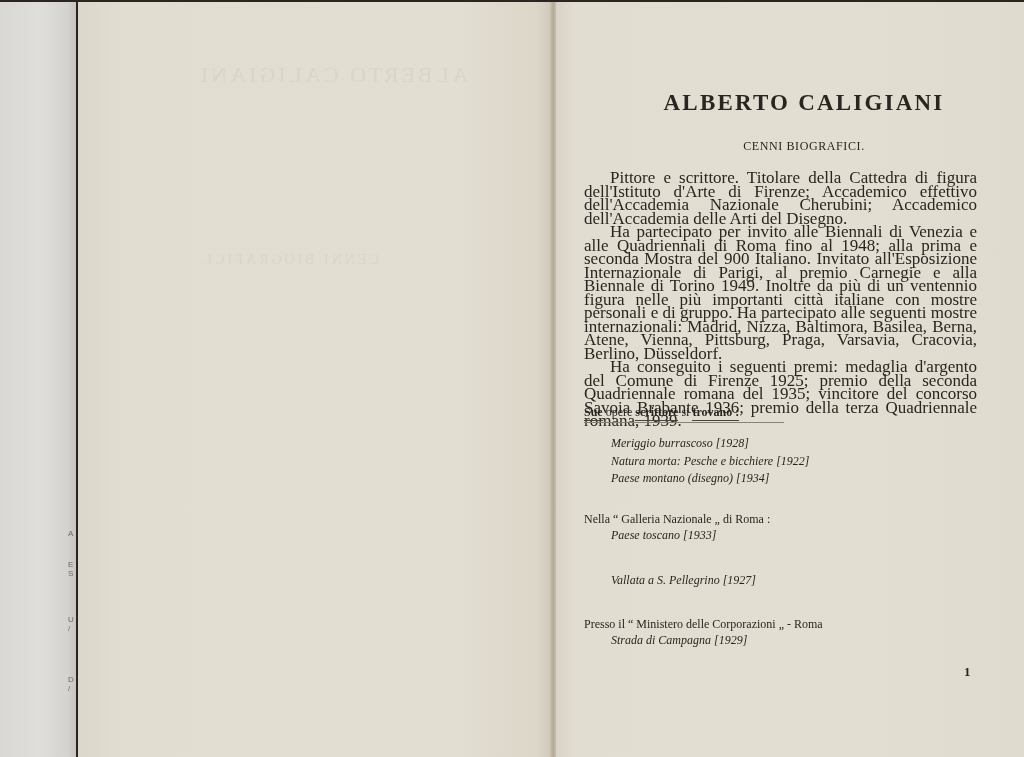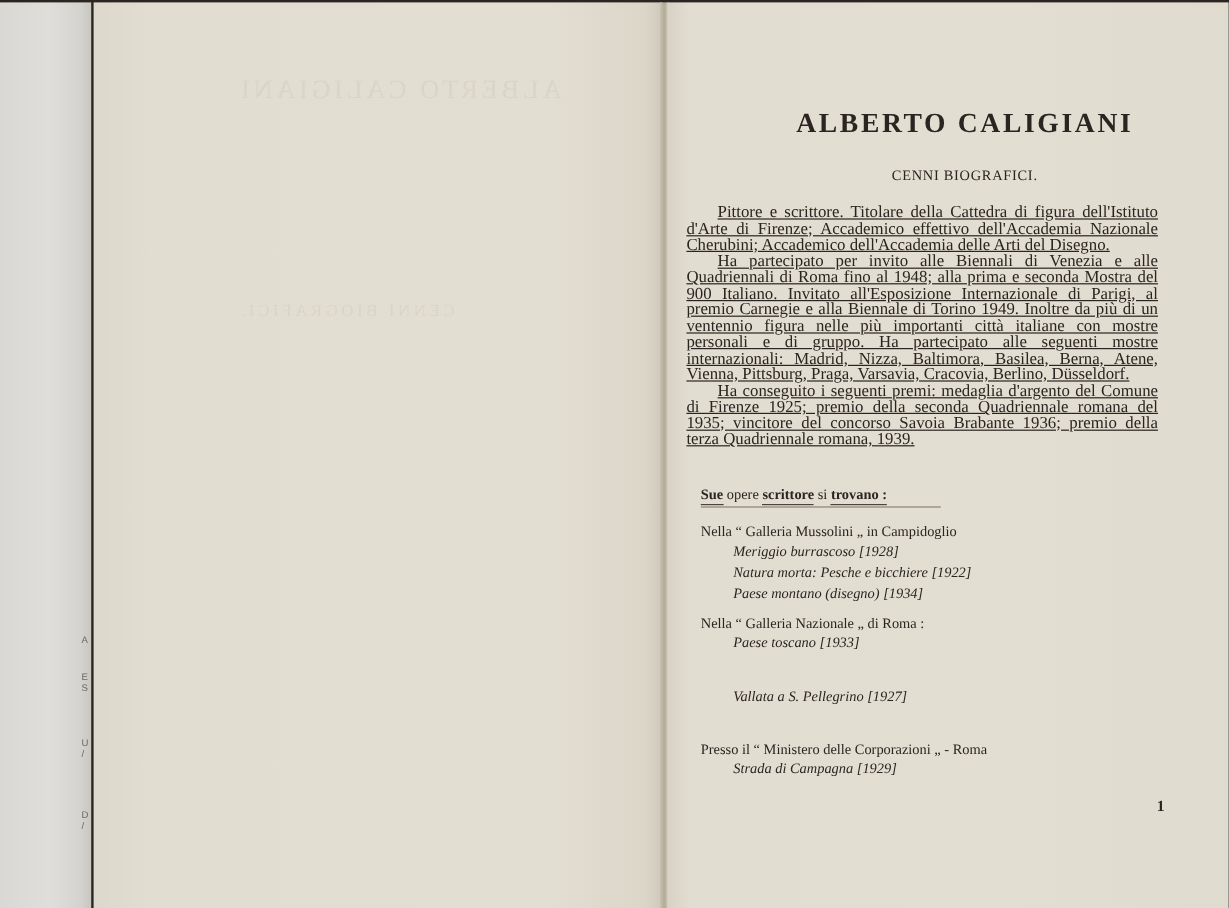--- a/index.html
+++ b/index.html
@@ -37,22 +37,22 @@
   .title {
     position: absolute; left: 0; width: 468px; top: 88px; text-align: center;
     font-size: 23px; letter-spacing: 2.2px; font-weight: bold; color: #2a2520;
     padding-left: 28px;
   }
   .subtitle {
     position: absolute; left: 0; width: 468px; top: 137px; text-align: center;
     font-size: 12px; letter-spacing: 0.6px; color: #2a2520; padding-left: 28px;
   }
   .bio {
-    position: absolute; left: 16px; top: 169px; width: 393px;
-    font-size: 14px; line-height: 13.5px; text-align: justify; color: #2a2520; text-decoration: underline;
+    position: absolute; left: 28px; top: 169px; width: 393px;
+    font-size: 17px; line-height: 13.5px; text-align: justify; color: #2a2520;
   }
   .bio p { text-indent: 26px; }
   .works-heading {
     position: absolute; left: 28px; top: 403px;
     font-size: 12px; color: #2a2520;
   }
   .works-heading span.u { border-bottom: 1px solid #4a443c; padding-bottom: 1px; font-weight: bold; }
   .works-rule { position: absolute; left: 28px; top: 420px; width: 200px; height: 1px; background: #8a8276; }
   .group { position: absolute; left: 28px; font-size: 12px; color: #2a2520; }
   .group .head { line-height: 16px; }
@@ -94,21 +94,20 @@
     <div class="works-heading">
       <span class="u">Sue</span>
       <span>opere</span>
       <span class="u">scrittore</span>
       <span>si</span>
       <span class="u">trovano :</span>
     </div>
     <div class="works-rule"></div>
 
     <div class="group" style="top:433px">
-      <div class="head">Nella “ Galleria Mussolini „ in Campidoglio</div>
       <div class="item">Meriggio burrascoso [1928]</div>
       <div class="item">Natura morta: Pesche e bicchiere [1922]</div>
       <div class="item">Paese montano (disegno) [1934]</div>
     </div>
 
     <div class="group" style="top:509px">
       <div class="head">Nella “ Galleria Nazionale „ di Roma :</div>
       <div class="item">Paese toscano [1933]</div>
     </div>
 

